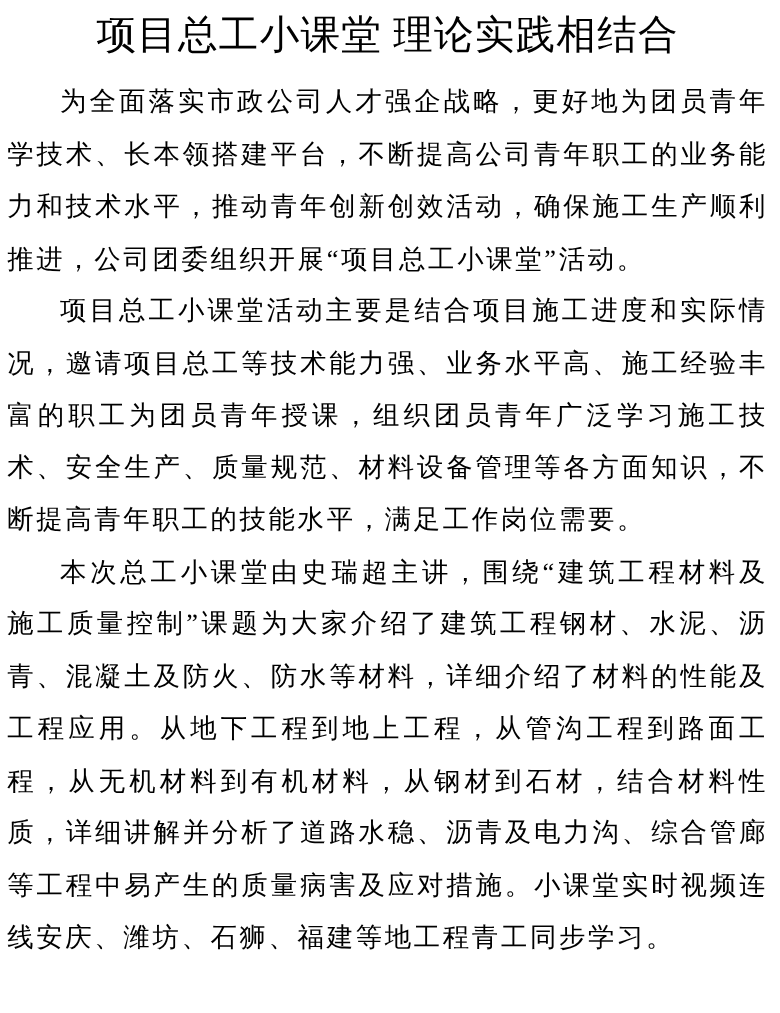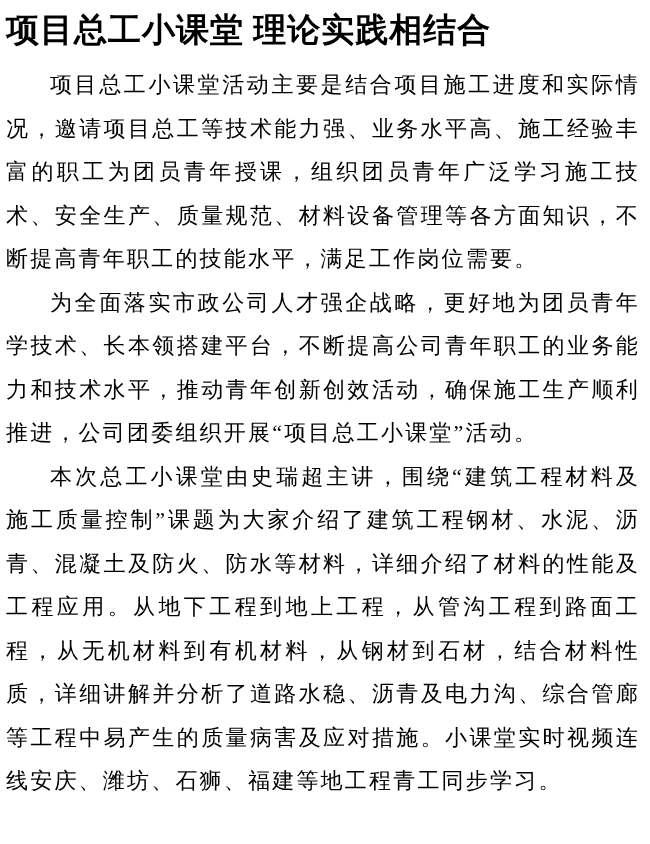--- a/index.html
+++ b/index.html
@@ -17,39 +17,39 @@
   .page {
     box-sizing: border-box;
     width: 650px;
     height: 844px;
     padding: 8px 10px 0 6px;
     background: #ffffff;
   }
   .doc-title {
     margin: 2px 0 12px 0;
     font-size: 33px;
-    font-weight: bold;
-    text-align: left;
+    font-weight: normal;
+    text-align: center;
     letter-spacing: 1px;
     line-height: 1.25;
     white-space: nowrap;
   }
   .doc-body p {
     margin: 0;
     font-size: 22px;
     line-height: 43.5px;
     text-indent: 2em;
     text-align: justify;
     text-justify: inter-ideograph;
     letter-spacing: 2.2px;
   }
 </style>
 </head>
 <body>
 
 <div class="page">
   <h1 class="doc-title">项目总工小课堂 理论实践相结合</h1>
   <div class="doc-body">
+    <p>为全面落实市政公司人才强企战略，更好地为团员青年学技术、长本领搭建平台，不断提高公司青年职工的业务能力和技术水平，推动青年创新创效活动，确保施工生产顺利推进，公司团委组织开展“项目总工小课堂”活动。</p>
     <p>项目总工小课堂活动主要是结合项目施工进度和实际情况，邀请项目总工等技术能力强、业务水平高、施工经验丰富的职工为团员青年授课，组织团员青年广泛学习施工技术、安全生产、质量规范、材料设备管理等各方面知识，不断提高青年职工的技能水平，满足工作岗位需要。</p>
-    <p>为全面落实市政公司人才强企战略，更好地为团员青年学技术、长本领搭建平台，不断提高公司青年职工的业务能力和技术水平，推动青年创新创效活动，确保施工生产顺利推进，公司团委组织开展“项目总工小课堂”活动。</p>
     <p>本次总工小课堂由史瑞超主讲，围绕“建筑工程材料及施工质量控制”课题为大家介绍了建筑工程钢材、水泥、沥青、混凝土及防火、防水等材料，详细介绍了材料的性能及工程应用。从地下工程到地上工程，从管沟工程到路面工程，从无机材料到有机材料，从钢材到石材，结合材料性质，详细讲解并分析了道路水稳、沥青及电力沟、综合管廊等工程中易产生的质量病害及应对措施。小课堂实时视频连线安庆、潍坊、石狮、福建等地工程青工同步学习。</p>
   </div>
 </div>
 
 </body></html>

